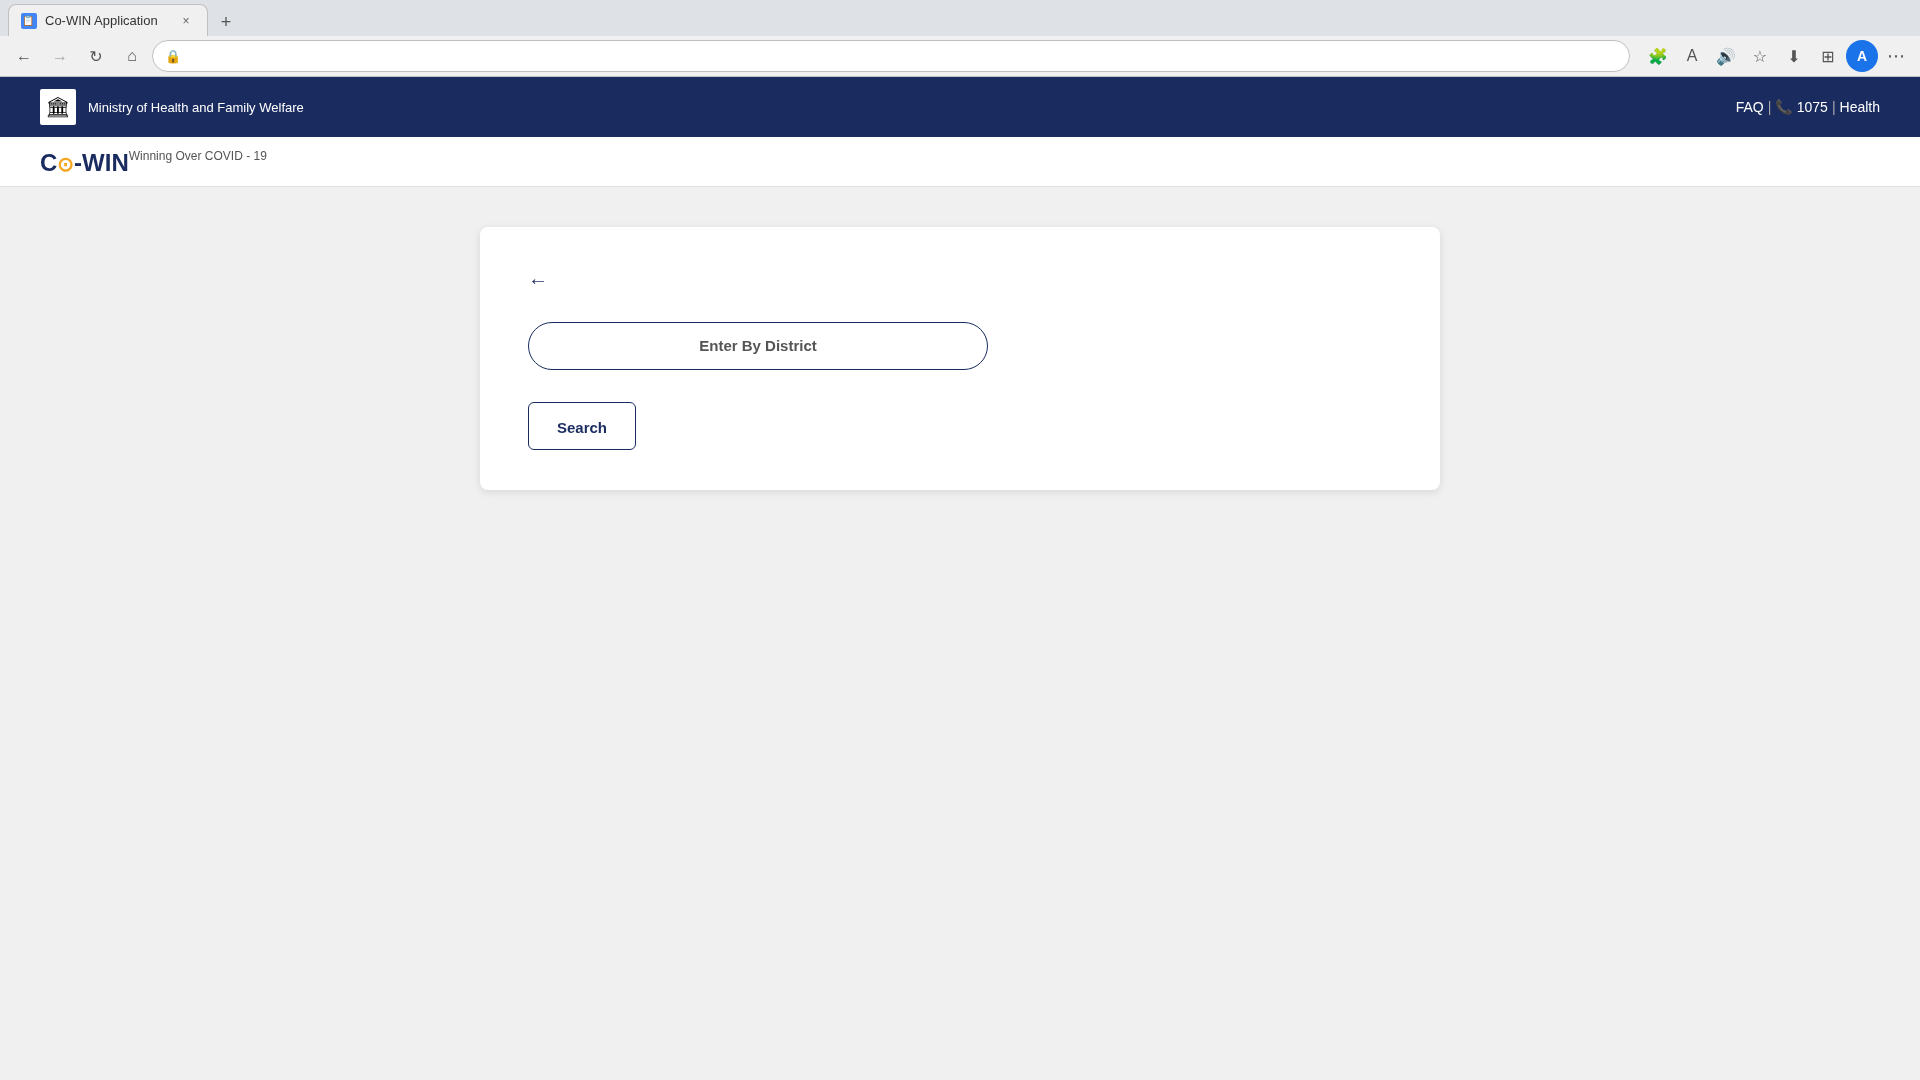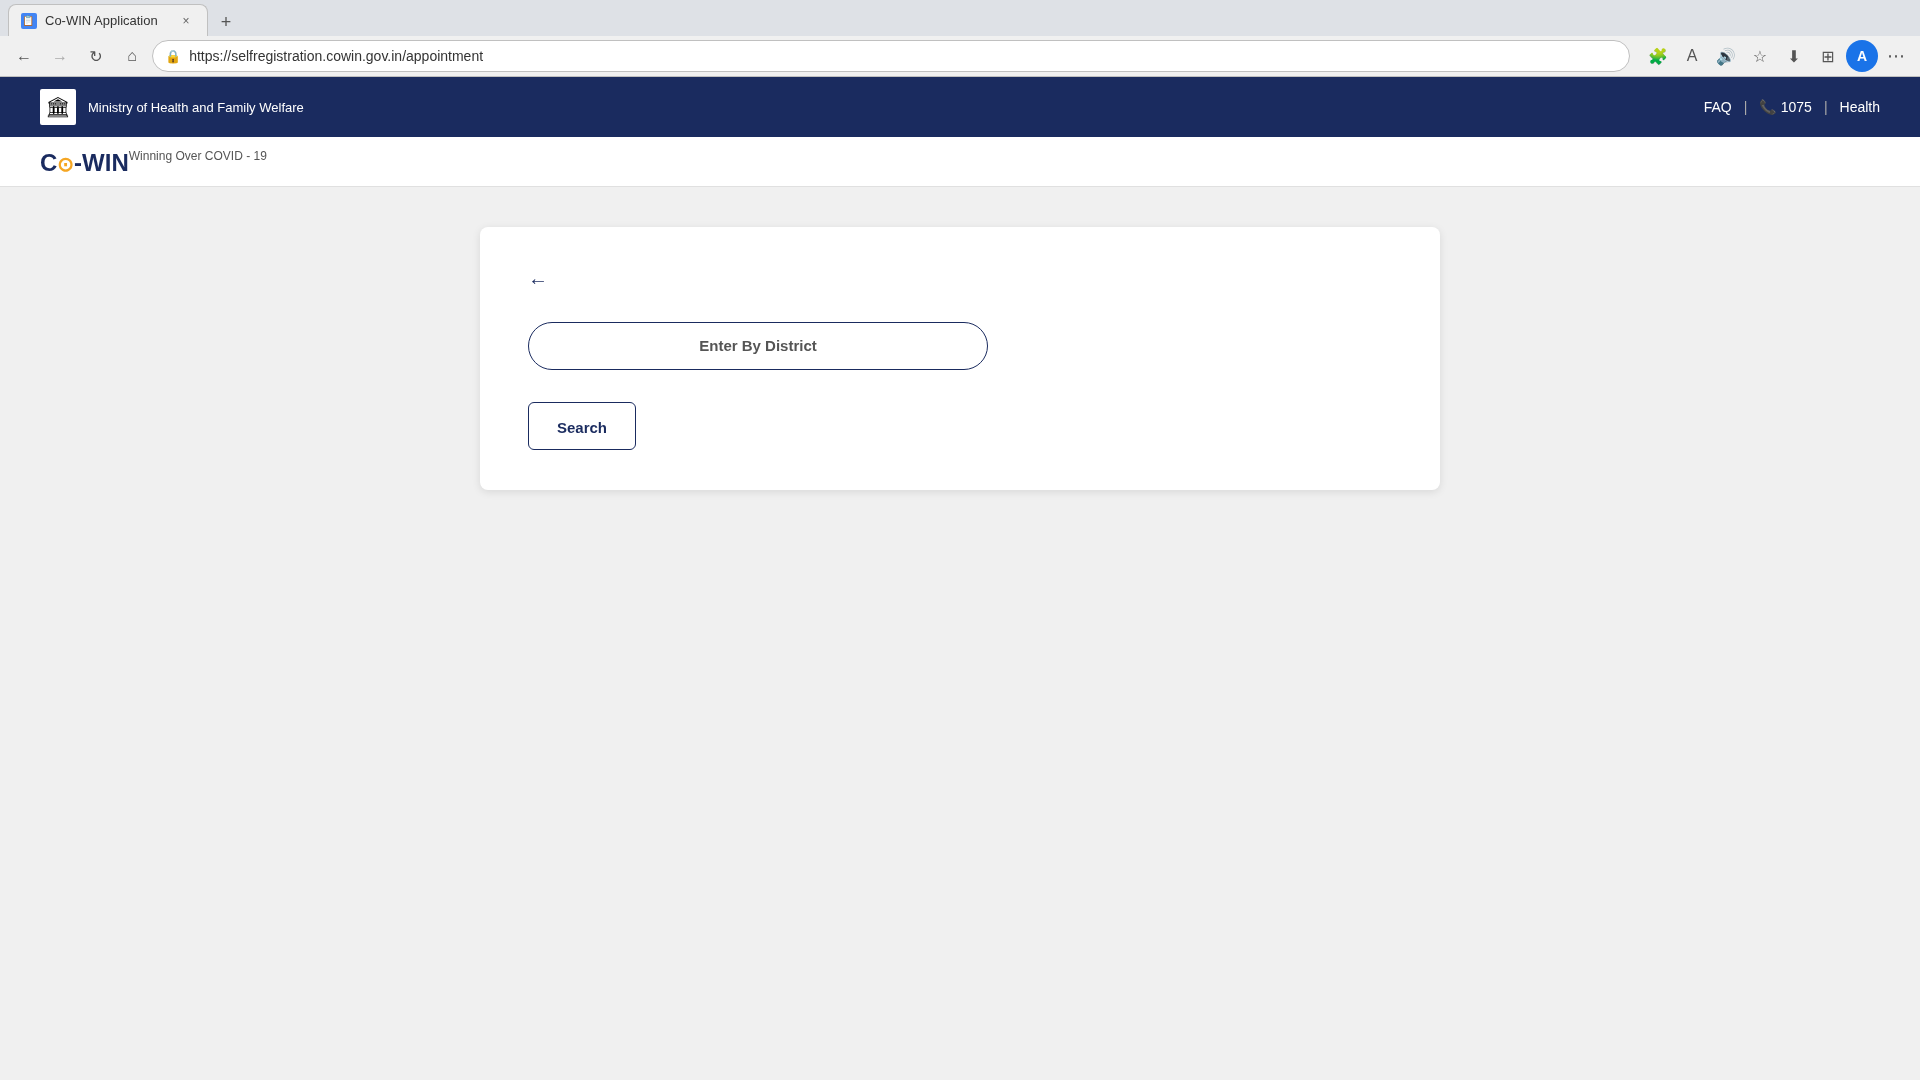--- a/index.html
+++ b/index.html
@@ -139,21 +139,21 @@
       display: flex; align-items: center; justify-content: center;
       font-size: 20px;
     }
     .ministry-name {
       color: white;
       font-size: 13px;
     }
     .header-right {
       display: flex;
       align-items: center;
-      gap: 12px;
+      gap: 4px;
       color: white;
       font-size: 14px;
       justify-content: center;
     }
     .header-divider {
       color: #aaa;
     }
     .header-link {
       color: white;
       cursor: pointer;
@@ -308,21 +308,20 @@
   </div>
 
   <div class="address-bar-row">
     <button class="nav-btn">←</button>
     <button class="nav-btn disabled">→</button>
     <button class="nav-btn">↻</button>
     <button class="nav-btn">⌂</button>
 
     <div class="address-bar">
       <span class="address-bar-lock">🔒</span>
-      <span class="address-text">https://selfregistration.cowin.gov.in/appointment</span>
     </div>
 
     <div class="toolbar-icons">
       <button class="toolbar-icon-btn">🧩</button>
       <button class="toolbar-icon-btn">A</button>
       <button class="toolbar-icon-btn">🔊</button>
       <button class="toolbar-icon-btn">☆</button>
       <button class="toolbar-icon-btn">⬇</button>
       <button class="toolbar-icon-btn">⊞</button>
       <div class="profile-btn">A</div>

